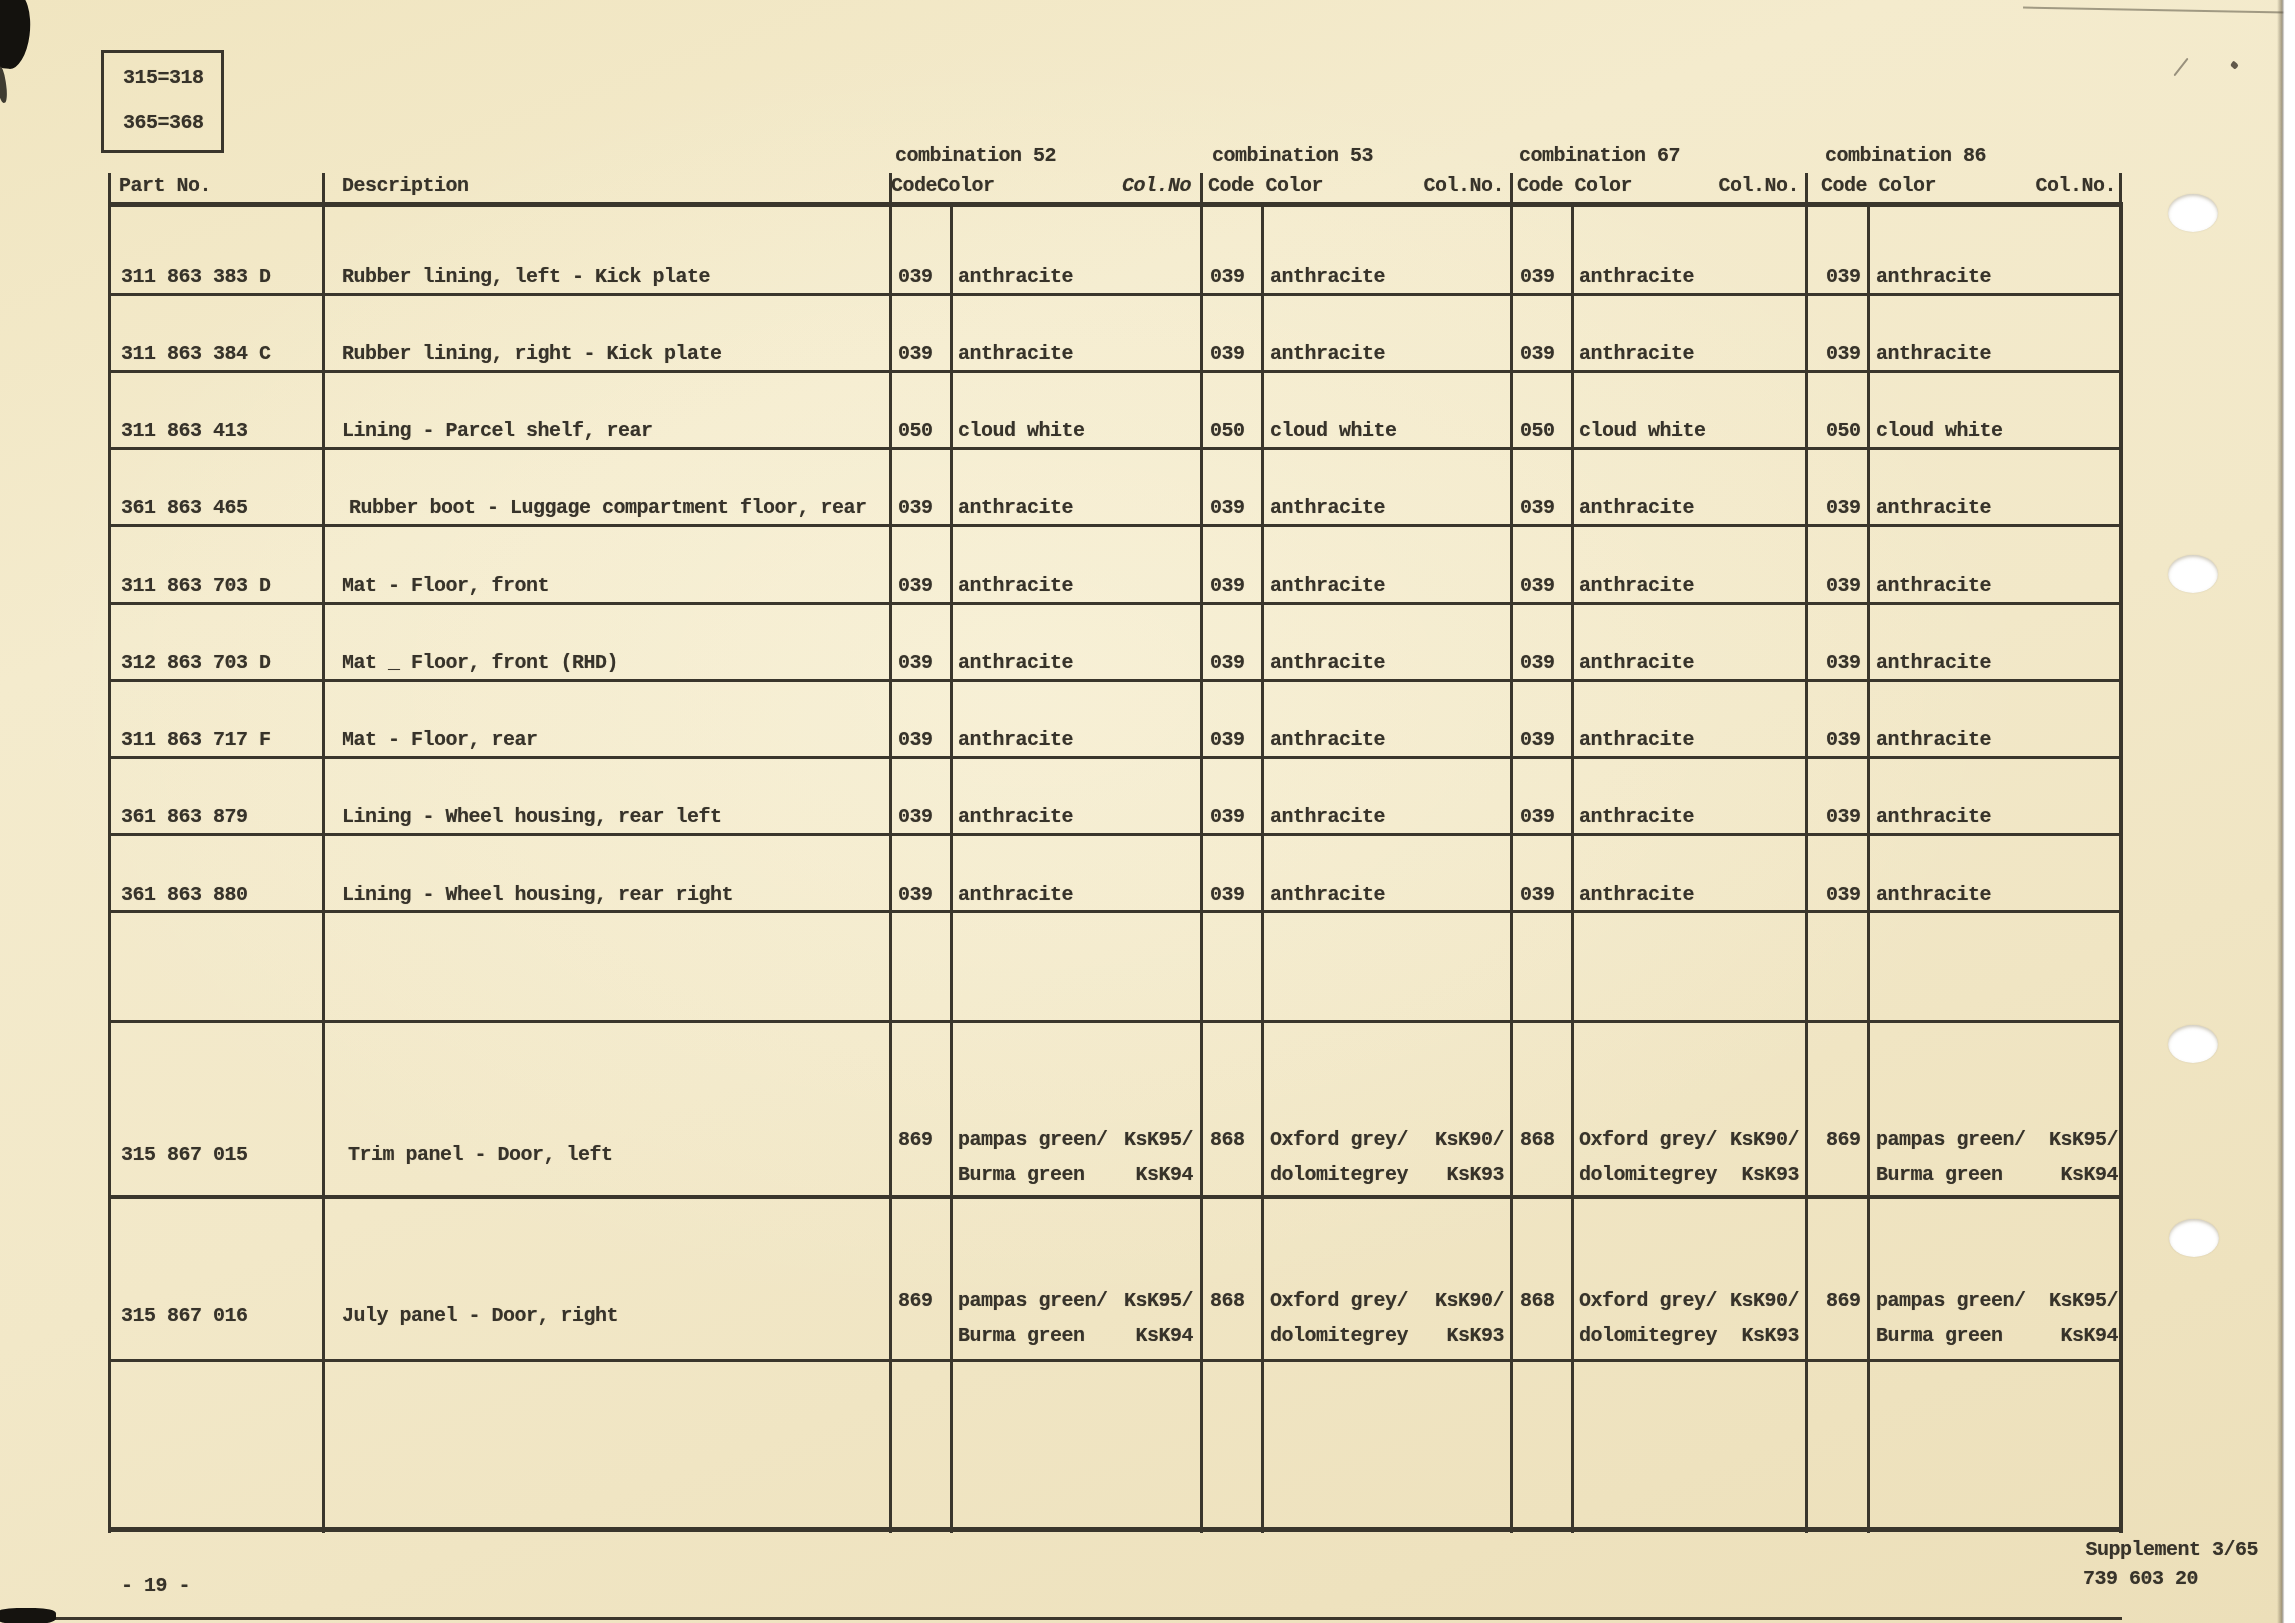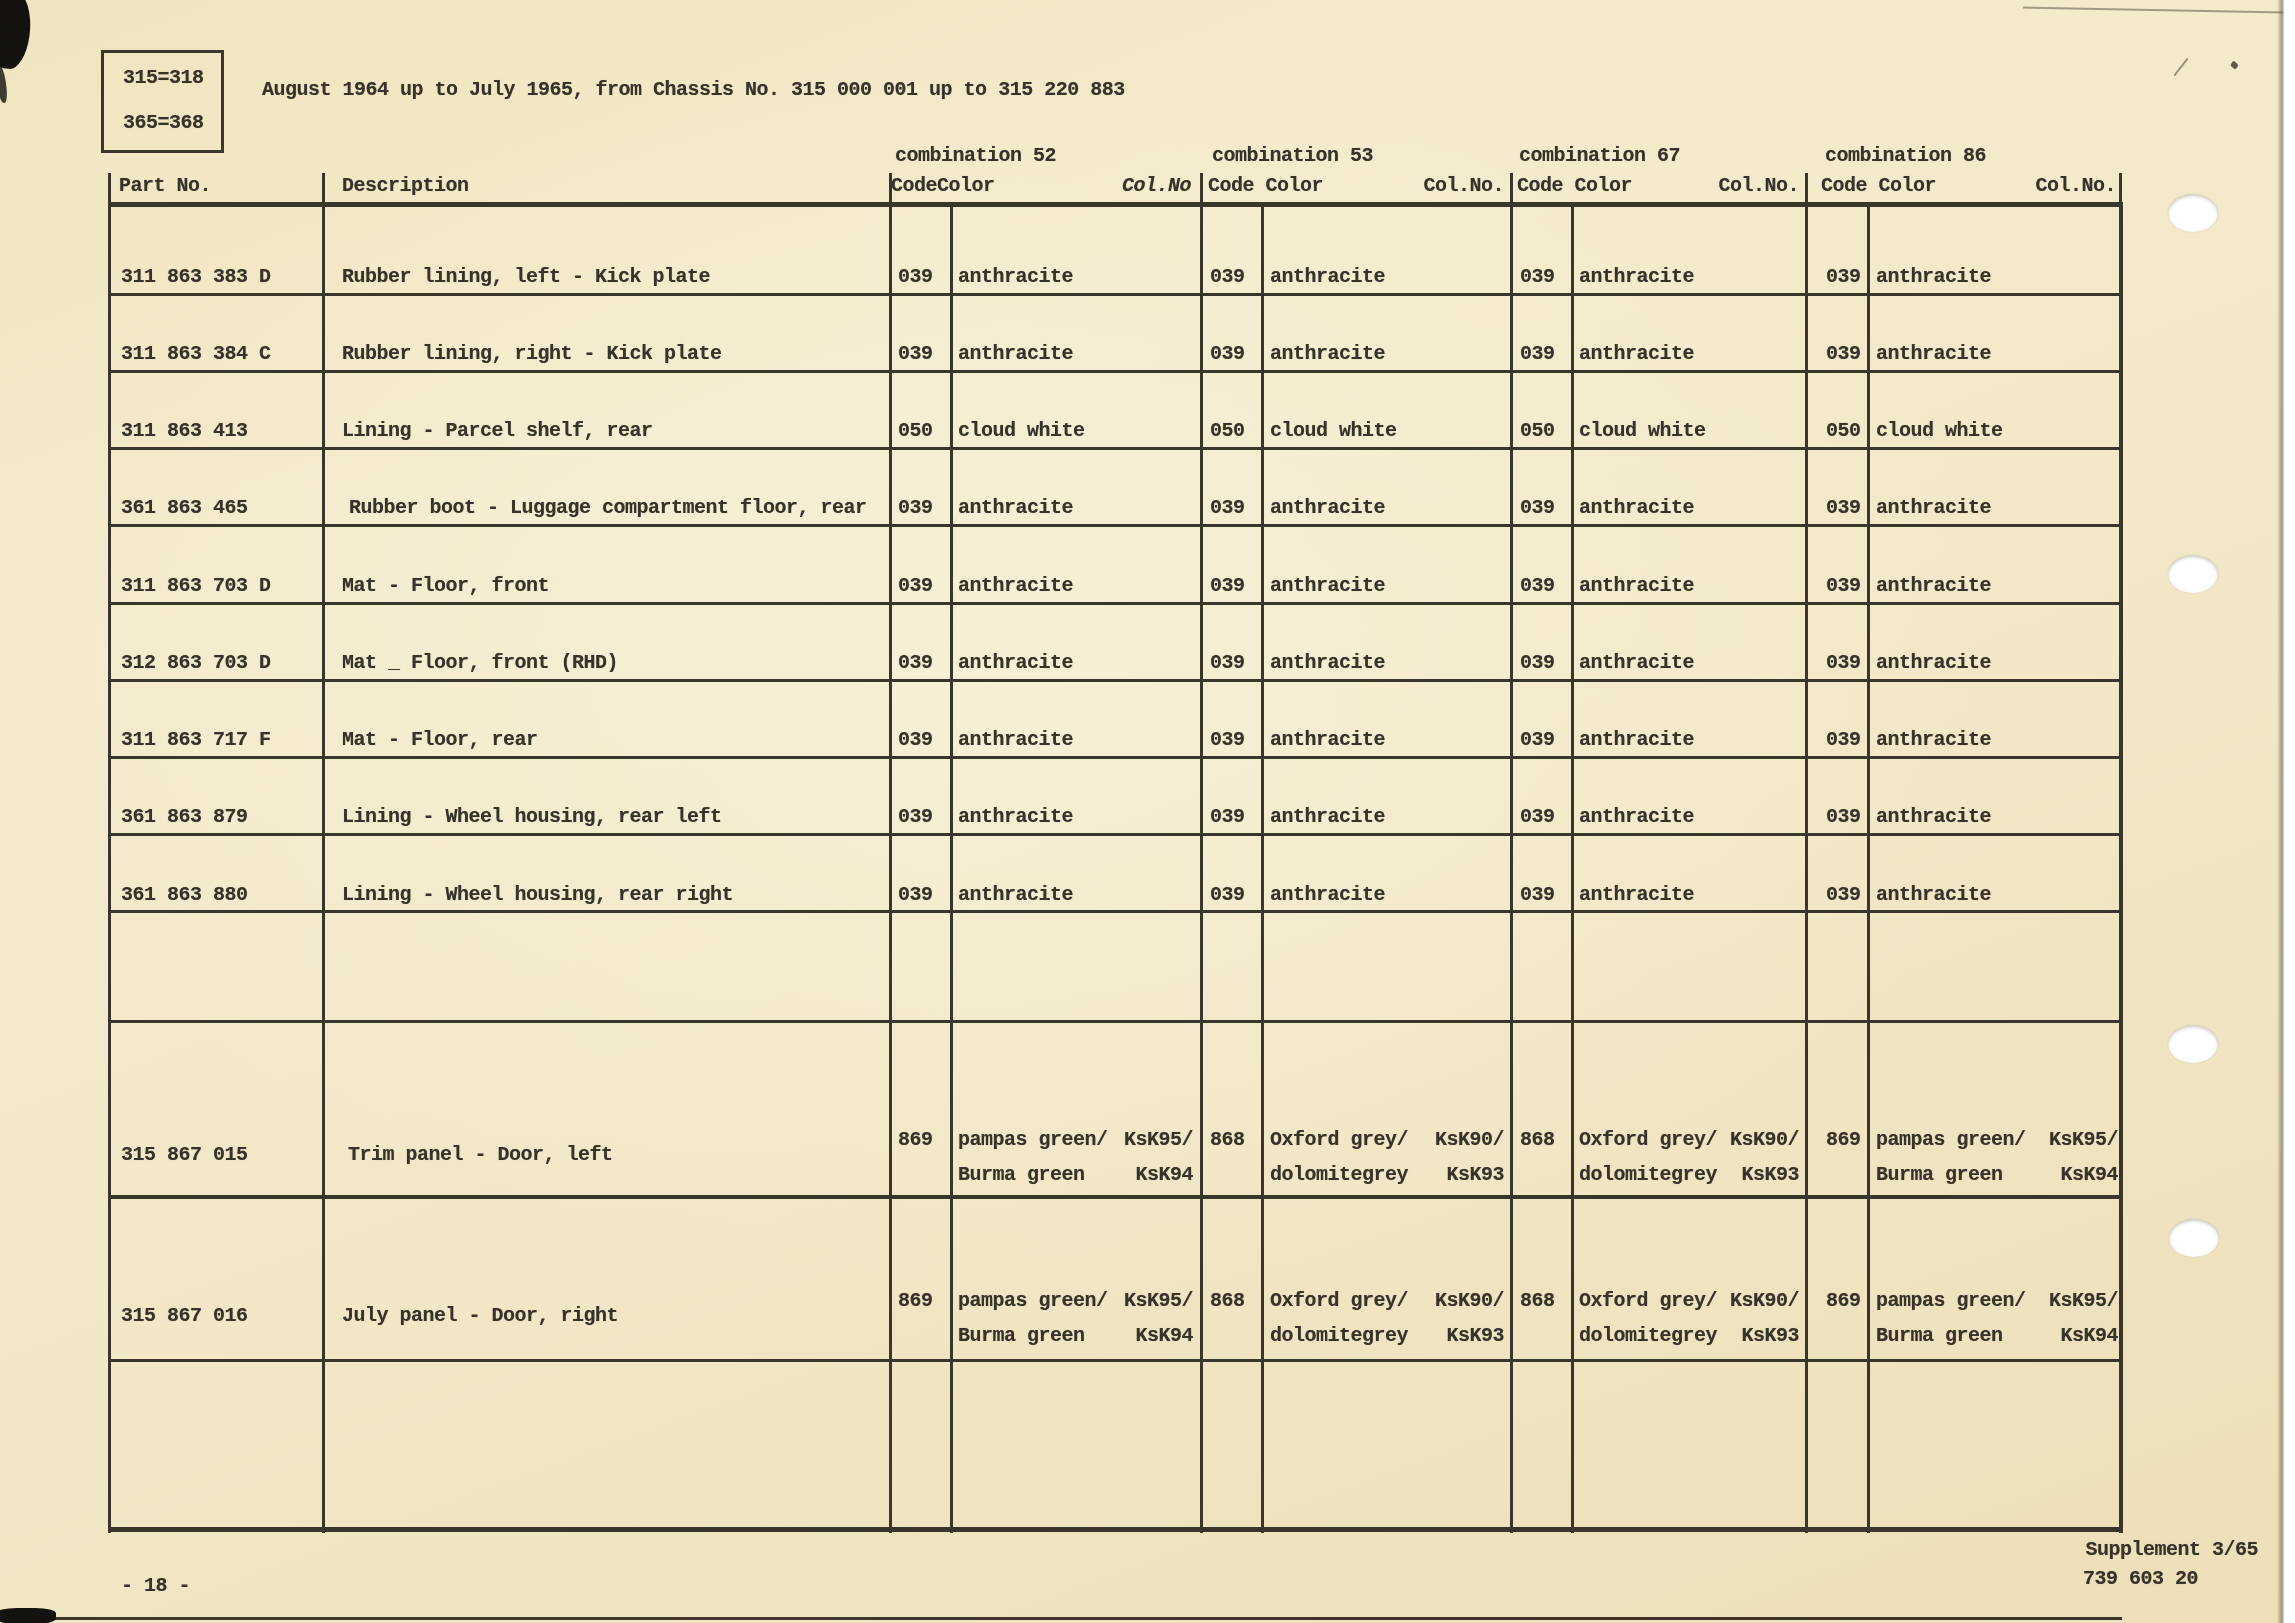--- a/index.html
+++ b/index.html
@@ -91,21 +91,20 @@
 
   <div class="hole" style="left:2168px;top:194px;"></div>
   <div class="hole" style="left:2168px;top:555px;"></div>
   <div class="hole" style="left:2168px;top:1025px;"></div>
   <div class="hole" style="left:2169px;top:1219px;"></div>
 
   <div class="refbox"></div>
   <div class="cell" style="left:123px;top:65px;">315=318</div>
   <div class="cell" style="left:123px;top:110px;">365=368</div>
 
-  <div class="cell" style="left:262px;top:77px;">August 1964 up to July 1965, from Chassis No. 315 000 001 up to 315 220 883</div>
 
   <div class="hdr" style="left:895px;top:143px;">combination 52</div>
   <div class="hdr" style="left:1212px;top:143px;">combination 53</div>
   <div class="hdr" style="left:1519px;top:143px;">combination 67</div>
   <div class="hdr" style="left:1825px;top:143px;">combination 86</div>
 
   <div class="hdr" style="left:119px;top:173px;">Part No.</div>
   <div class="hdr" style="left:342px;top:173px;">Description</div>
   <div class="hdr" style="left:891px;top:173px;">CodeColor</div>
   <div class="hdr r" style="left:929px;top:173px;width:262px;font-style:italic;">Col.No</div>
@@ -303,17 +302,17 @@
         <div class="cell r" style="left: 1537px; top: 1288px; width: 262px;">KsK90/</div>
         <div class="cell r" style="left: 1537px; top: 1323px; width: 262px;">KsK93</div>
         <div class="cell" style="left: 1826px; top: 1288px;">869</div>
         <div class="cell" style="left: 1876px; top: 1288px;">pampas green/</div>
         <div class="cell" style="left: 1876px; top: 1323px;">Burma green</div>
         <div class="cell r" style="left: 1856px; top: 1288px; width: 262px;">KsK95/</div>
         <div class="cell r" style="left: 1856px; top: 1323px; width: 262px;">KsK94</div>
       </div>
     </div>
 
-  <div class="cell" style="left:121px;top:1573px;">- 18 -</div>
+  <div class="cell" style="left:121px;top:1573px;">- 19 -</div>
   <div class="cell r" style="left:1996px;top:1537px;width:262px;">Supplement 3/65</div>
   <div class="cell" style="left:2083px;top:1566px;">739 603 20</div>
 </div>
 
 
 </body></html>

